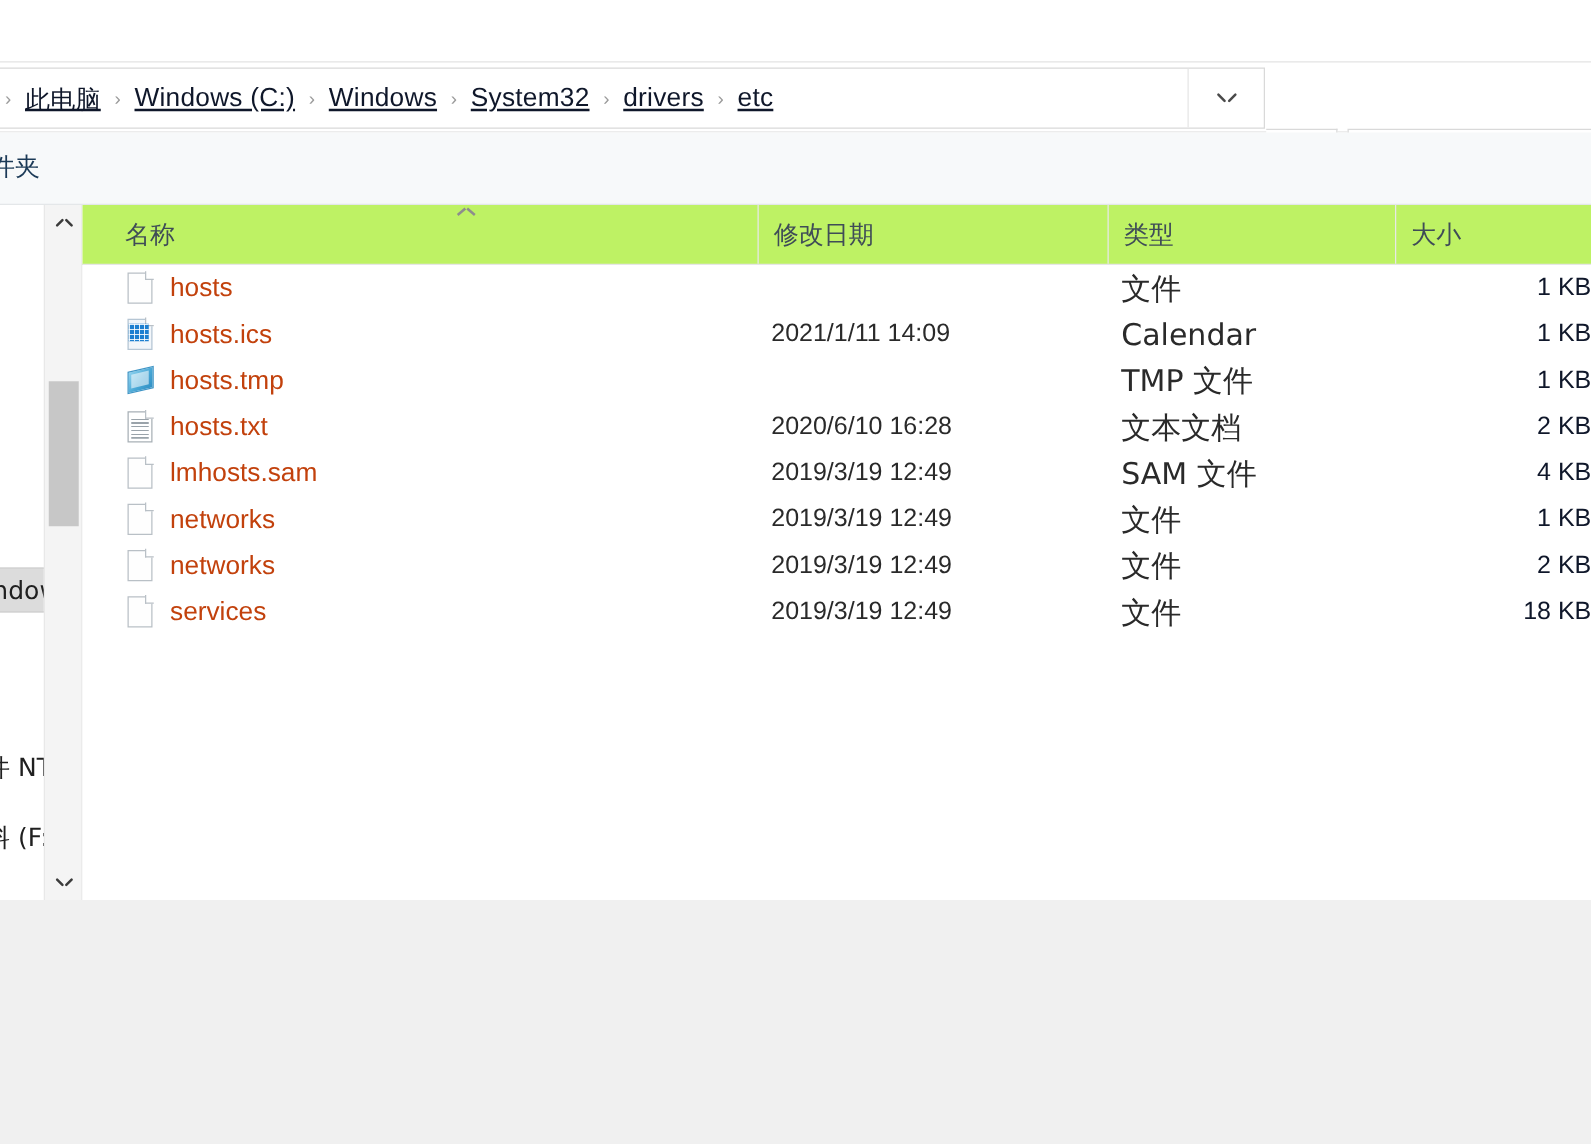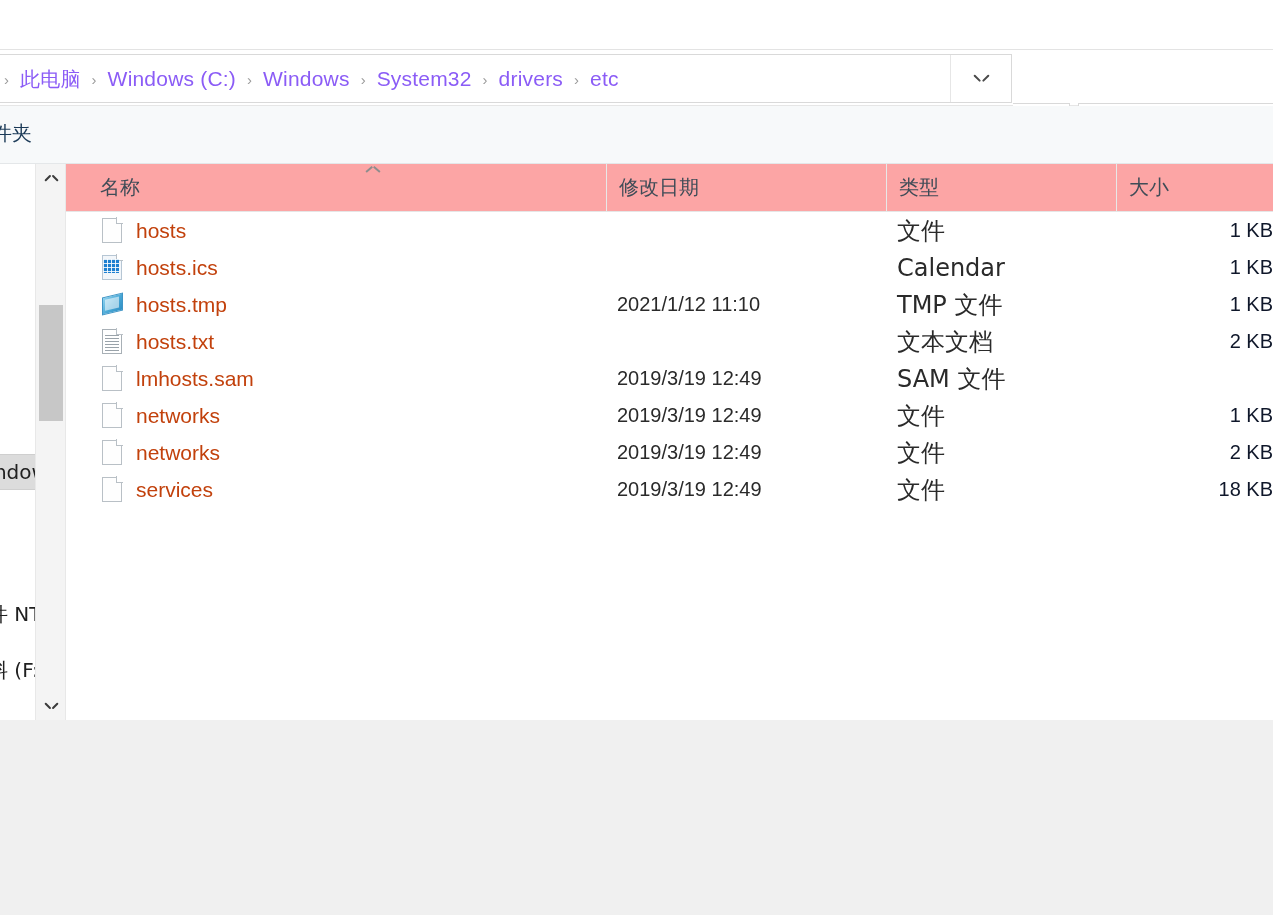--- a/index.html
+++ b/index.html
@@ -27,22 +27,22 @@
   .crumbbox {
     position: absolute; left: -10px; top: 4px; width: 1022px; height: 49px;
     border: 1px solid #d9d9d9; background: #ffffff;
     display: flex; align-items: center;
   }
   .crumbs {
     display: flex; align-items: center; flex: 1 1 auto;
     padding-left: 6px; overflow: hidden; white-space: nowrap;
   }
   .crumb {
-    font-size: 21px; color: #8b5cf6; padding: 2px 4px;
-    letter-spacing: .2px; line-height: 1;
+    font-size: 21px; color: #0f172a; padding: 2px 4px;
+    letter-spacing: .2px; line-height: 1; text-decoration: underline;
   }
   .crumb.cjk { font-family: "DejaVu Sans", sans-serif; font-size: 20px; }
   .sep {
     color: #9b9b9b; font-size: 15px; padding: 0 7px;
     line-height: 1; transform: translateY(1px);
   }
   .crumb-dropdown {
     width: 61px; height: 47px; flex: 0 0 61px;
     border-left: 1px solid #e6e6e6;
     display: flex; align-items: center; justify-content: center;
@@ -128,21 +128,21 @@
   }
 
   
   .listpane {
     position: absolute; left: 66px; top: 164px; width: 1207px; height: 556px;
     background: #ffffff;
   }
   .colheader {
     position: absolute; left: 0; top: 0; width: 1207px; height: 48px;
     border-bottom: 1px solid #e6e6e6;
-    background: #fca5a5;
+    background: #bef264;
     text-decoration: underline;
   }
   .col {
     position: absolute; top: 0; height: 47px;
     display: flex; align-items: center;
     font-size: 20px; color: #3f4c57;
     font-family: "DejaVu Sans", sans-serif;
     padding-left: 12px;
   }
   .col.divider { border-left: 1px solid #e8e8e8; }
@@ -322,59 +322,61 @@
 
     <div class="row">
       <div class="cell cell-name">
         <span class="ficon ics">
             <span class="sheet"></span>
             <span class="fold"></span>
             <span class="badge"></span>
           </span>
         <span class="fname">hosts.ics</span>
       </div>
+      <div class="cell cell-date">2021/1/11 14:09</div>
       <div class="cell cell-type">Calendar</div>
       <div class="cell cell-size">1 KB</div>
     </div>
 
     <div class="row">
       <div class="cell cell-name">
         <span class="ficon tmp">
             <span class="pad"></span>
           </span>
         <span class="fname">hosts.tmp</span>
       </div>
-      <div class="cell cell-date">2021/1/12 11:10</div>
       <div class="cell cell-type">TMP 文件</div>
       <div class="cell cell-size">1 KB</div>
     </div>
 
     <div class="row">
       <div class="cell cell-name">
         <span class="ficon txt">
             <span class="sheet"></span>
             <span class="lines"></span>
             <span class="fold"></span>
           </span>
         <span class="fname">hosts.txt</span>
       </div>
+      <div class="cell cell-date">2020/6/10 16:28</div>
       <div class="cell cell-type">文本文档</div>
       <div class="cell cell-size">2 KB</div>
     </div>
 
     <div class="row">
       <div class="cell cell-name">
         <span class="ficon">
             <span class="sheet"></span>
             <span class="fold"></span>
           </span>
         <span class="fname">lmhosts.sam</span>
       </div>
       <div class="cell cell-date">2019/3/19 12:49</div>
       <div class="cell cell-type">SAM 文件</div>
+      <div class="cell cell-size">4 KB</div>
     </div>
 
     <div class="row">
       <div class="cell cell-name">
         <span class="ficon">
             <span class="sheet"></span>
             <span class="fold"></span>
           </span>
         <span class="fname">networks</span>
       </div>

